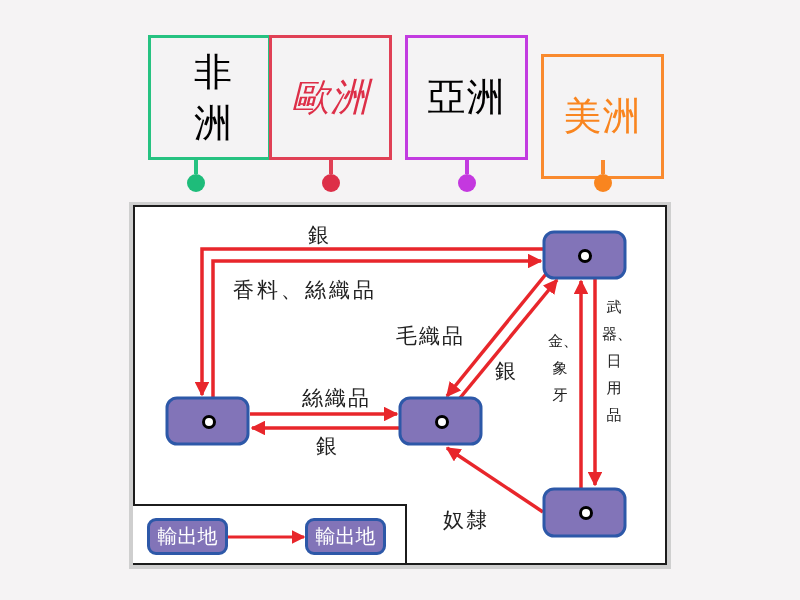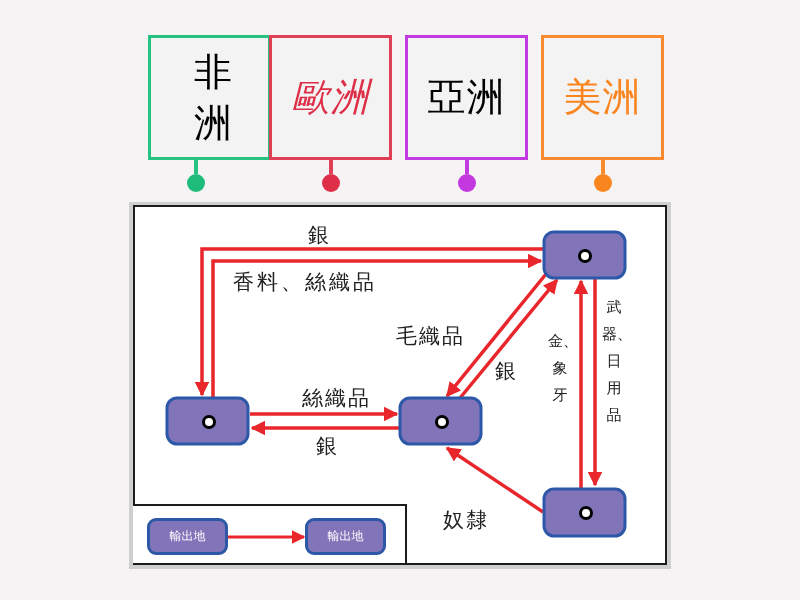--- a/index.html
+++ b/index.html
@@ -3,28 +3,28 @@
 <meta charset="utf-8">
 <style>
   html,body{margin:0;padding:0;}
   body{width:800px;height:600px;background:#f5f3f4;position:relative;overflow:hidden;font-family:"DejaVu Serif",serif;}
   .cont{position:absolute;top:35px;width:123px;height:125px;box-sizing:border-box;border:3px solid;background:#f4f3f4;display:flex;align-items:center;justify-content:center;font-family:"DejaVu Sans",sans-serif;font-size:38px;letter-spacing:1px;}
   .stem{position:absolute;top:160px;width:4px;height:14px;}
   .dot{position:absolute;top:174px;width:18px;height:18px;border-radius:50%;}
   #c0{left:148px;border-color:#26c281;color:#000000;padding-left:43px;}
   #c1{left:269px;border-color:#e04055;color:#dd2f48;font-style:italic;}
   #c2{left:405px;border-color:#c23be0;color:#000000;}
-  #c3{left:541px;border-color:#f98a2e;color:#f9851f;}
+  #c3{left:541px;border-color:#f98a2e;color:#f9851f;margin-top:19px;}
   .frame-outer{position:absolute;left:129px;top:202px;width:542px;height:367px;background:#cfcfcf;}
   .frame{position:absolute;left:133px;top:205px;width:534px;height:360px;box-sizing:border-box;border:2px solid #1c1c1c;background:#fff;}
   svg.diag{position:absolute;left:0;top:0;width:800px;height:600px;}
   .lbl{position:absolute;font-size:21px;color:#222;line-height:1;white-space:nowrap;}
   .vlbl{position:absolute;font-size:15px;color:#222;line-height:27px;width:24px;text-align:center;}
   .legend{position:absolute;left:133px;top:504px;width:274px;height:61px;box-sizing:border-box;border:2px solid #1c1c1c;border-left:none;background:#fff;}
-  .lnode{position:absolute;width:81px;height:37px;box-sizing:border-box;border:3px solid #2d58a8;border-radius:9px;background:#8274b8;color:#fff;font-family:Liberation Mono, monospace;font-size:12px;display:flex;align-items:center;justify-content:center;}
+  .lnode{position:absolute;width:81px;height:37px;box-sizing:border-box;border:3px solid #2d58a8;border-radius:9px;background:#8274b8;color:#fff;font-family:Liberation Mono, monospace;font-size:20px;display:flex;align-items:center;justify-content:center;}
 </style>
 </head>
 <body>
 
 <div class="cont" id="c0">
     <span>非洲</span>
   </div>
 <div class="stem" style="left:194px;background:#26c281"></div>
 <div class="dot" style="left:187px;background:#1ebc7a"></div>
 
@@ -88,21 +88,21 @@
     <rect x="544" y="232" width="81" height="46" rx="10" fill="#8274b8" stroke="#2d58a8" stroke-width="3"></rect>
     <circle cx="585" cy="256" r="5.5" fill="#fff" stroke="#000" stroke-width="3"></circle>
   </g>
   <g>
     <rect x="544" y="489" width="81" height="47" rx="10" fill="#8274b8" stroke="#2d58a8" stroke-width="3"></rect>
     <circle cx="586" cy="513" r="5.5" fill="#fff" stroke="#000" stroke-width="3"></circle>
   </g>
 </svg>
 
 <div class="lbl" style="left:308px;top:225px">銀</div>
-<div class="lbl" style="left:233px;top:272px;letter-spacing:3px">香料、絲織品</div>
+<div class="lbl" style="left:233px;top:280px;letter-spacing:3px">香料、絲織品</div>
 <div class="lbl" style="left:302px;top:388px;letter-spacing:2px">絲織品</div>
 <div class="lbl" style="left:316px;top:436px">銀</div>
 <div class="lbl" style="left:396px;top:326px;letter-spacing:2px">毛織品</div>
 <div class="lbl" style="left:495px;top:361px">銀</div>
 <div class="vlbl" style="left:548px;top:328px">金、象牙</div>
 <div class="vlbl" style="left:602px;top:294px">武器、日用品</div>
 <div class="lbl" style="left:443px;top:510px;letter-spacing:2px">奴隸</div>
 
 <div class="legend"></div>
 <div class="lnode" style="left:147px;top:518px">輸出地</div>

